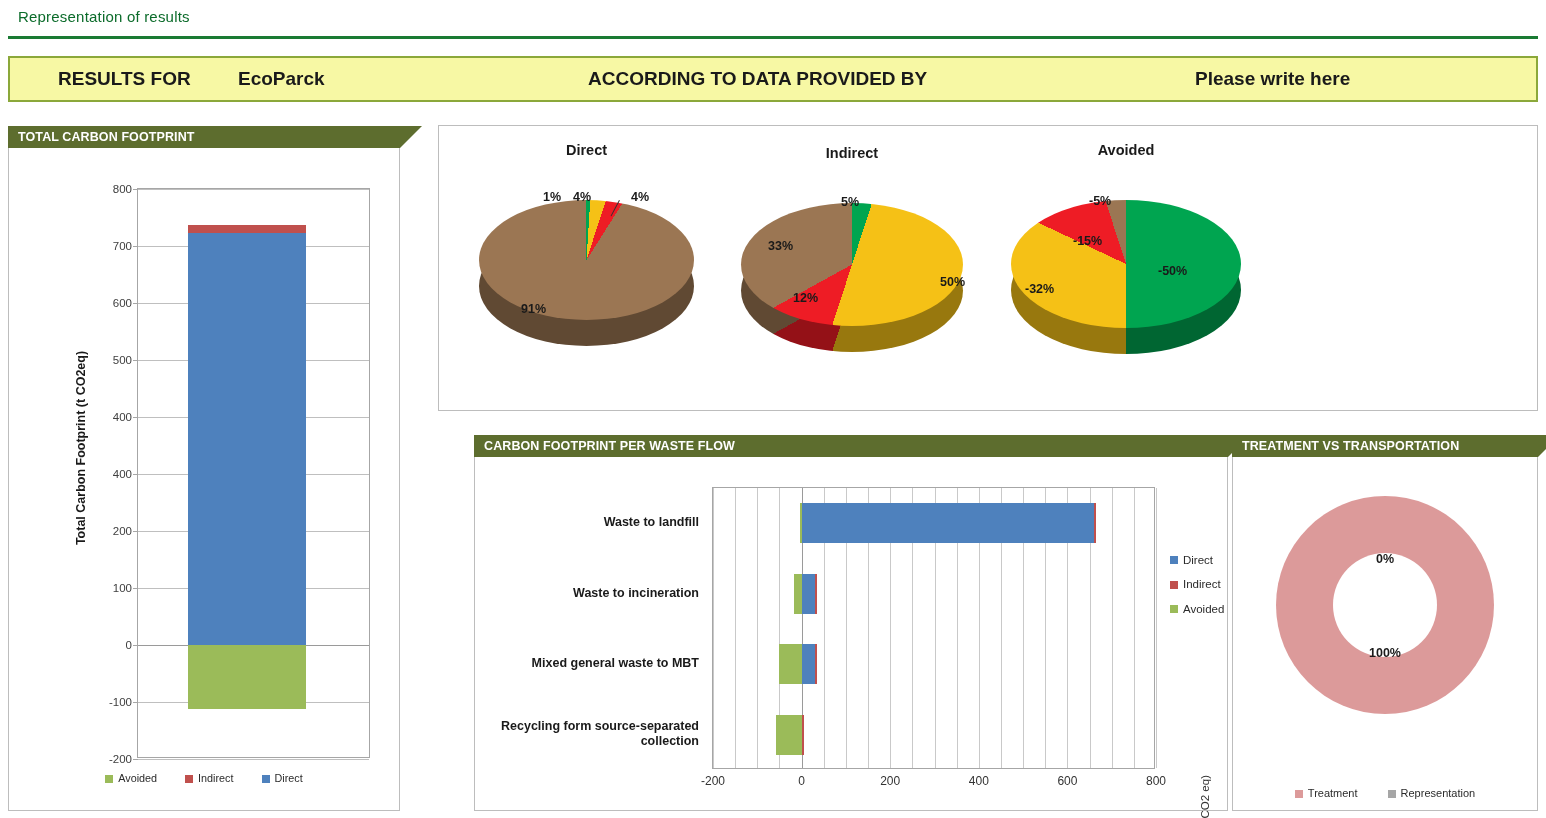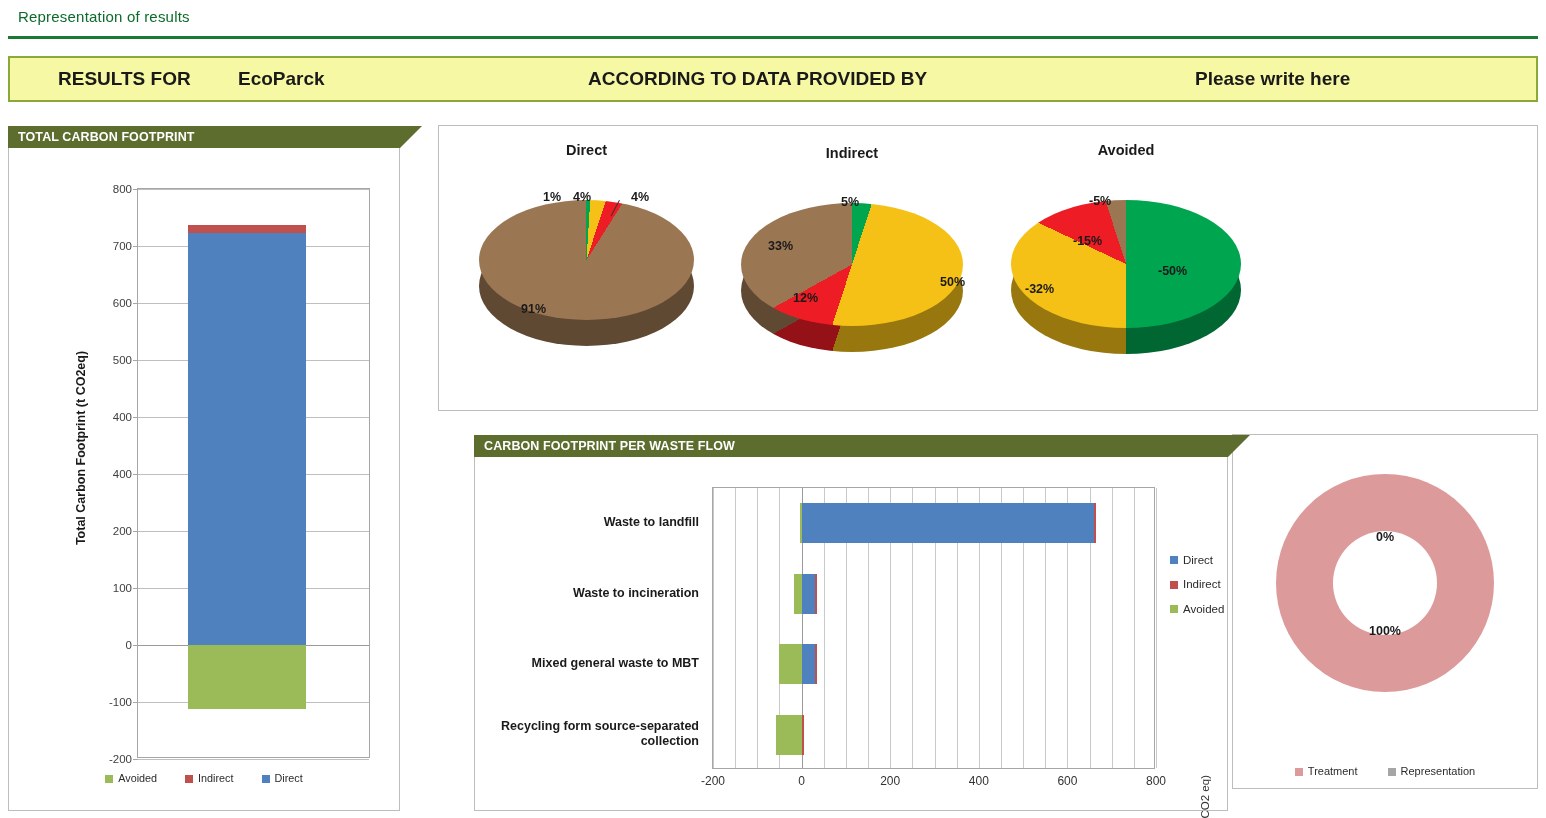--- a/index.html
+++ b/index.html
@@ -349,20 +349,21 @@
           <span class="legend-text">Avoided</span>
         </div>
       </div>
     <div class="wf-unit">
         <span>(t CO2 eq)</span>
       </div>
   </div>
 </div>
 
 <div class="panel" id="panel-donut">
+  <div class="tab">TREATMENT VS TRANSPORTATION</div>
   <div class="panel-body">
     <div class="donut" id="donut" style="background: conic-gradient(rgb(220, 154, 154) 0deg, rgb(220, 154, 154) 360deg, rgb(166, 166, 166) 360deg, rgb(166, 166, 166) 360deg);">
       <div class="donut-hole"></div>
     </div>
     <div class="donut-pct" style="top:95px">0%</div>
     <div class="donut-pct" style="top:189px">100%</div>
     <div class="donut-legend" id="donut-legend">
         <div class="legend-row">
           <span class="swatch" style="background:#dc9a9a"></span>
           <span class="legend-text">Treatment</span>

